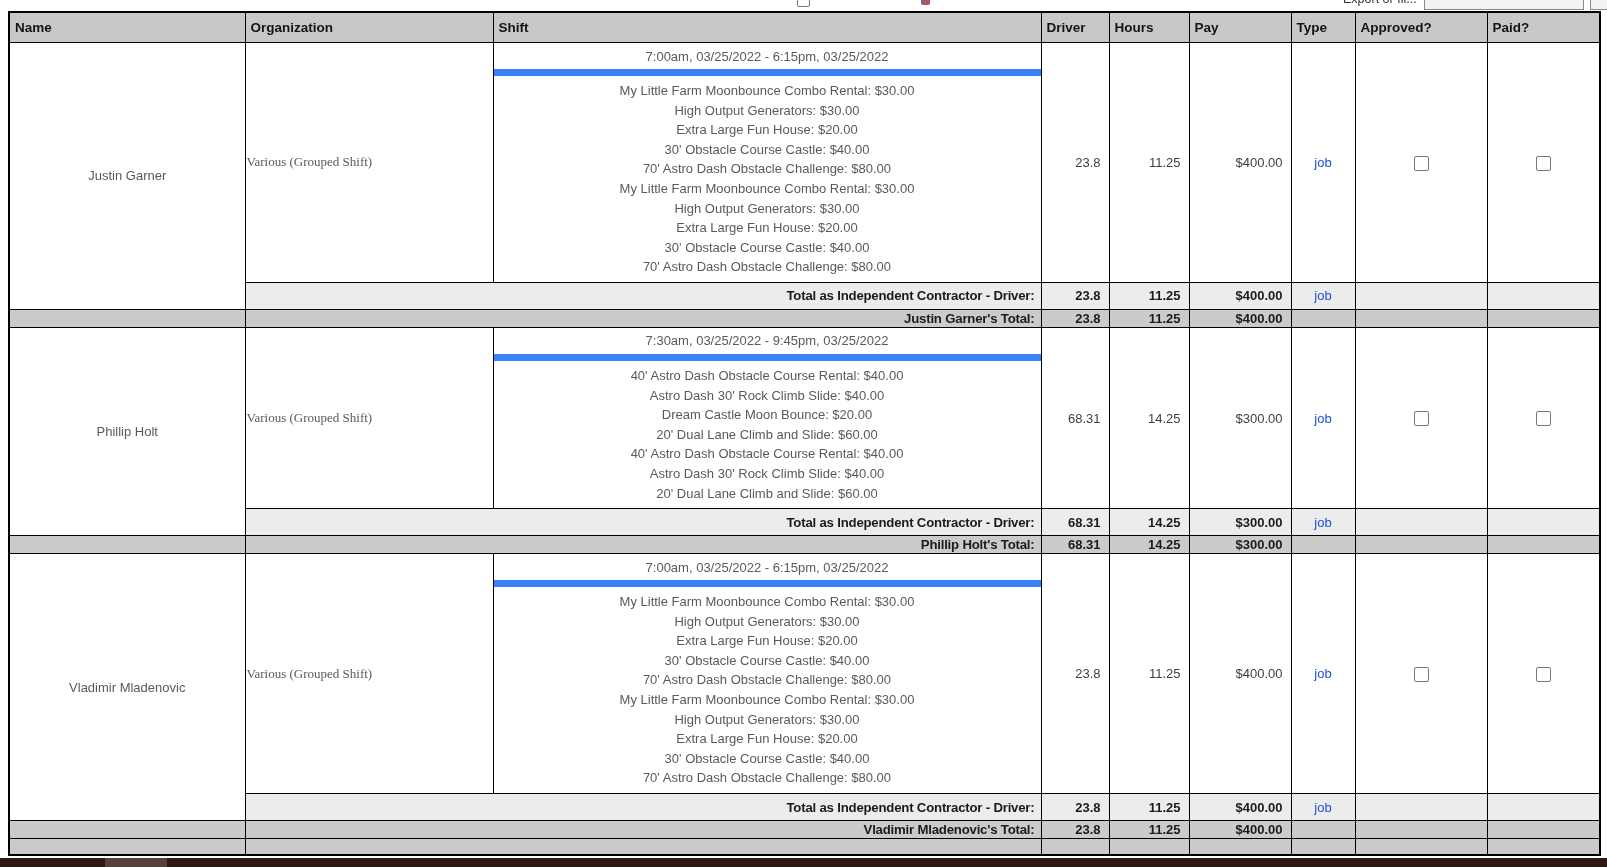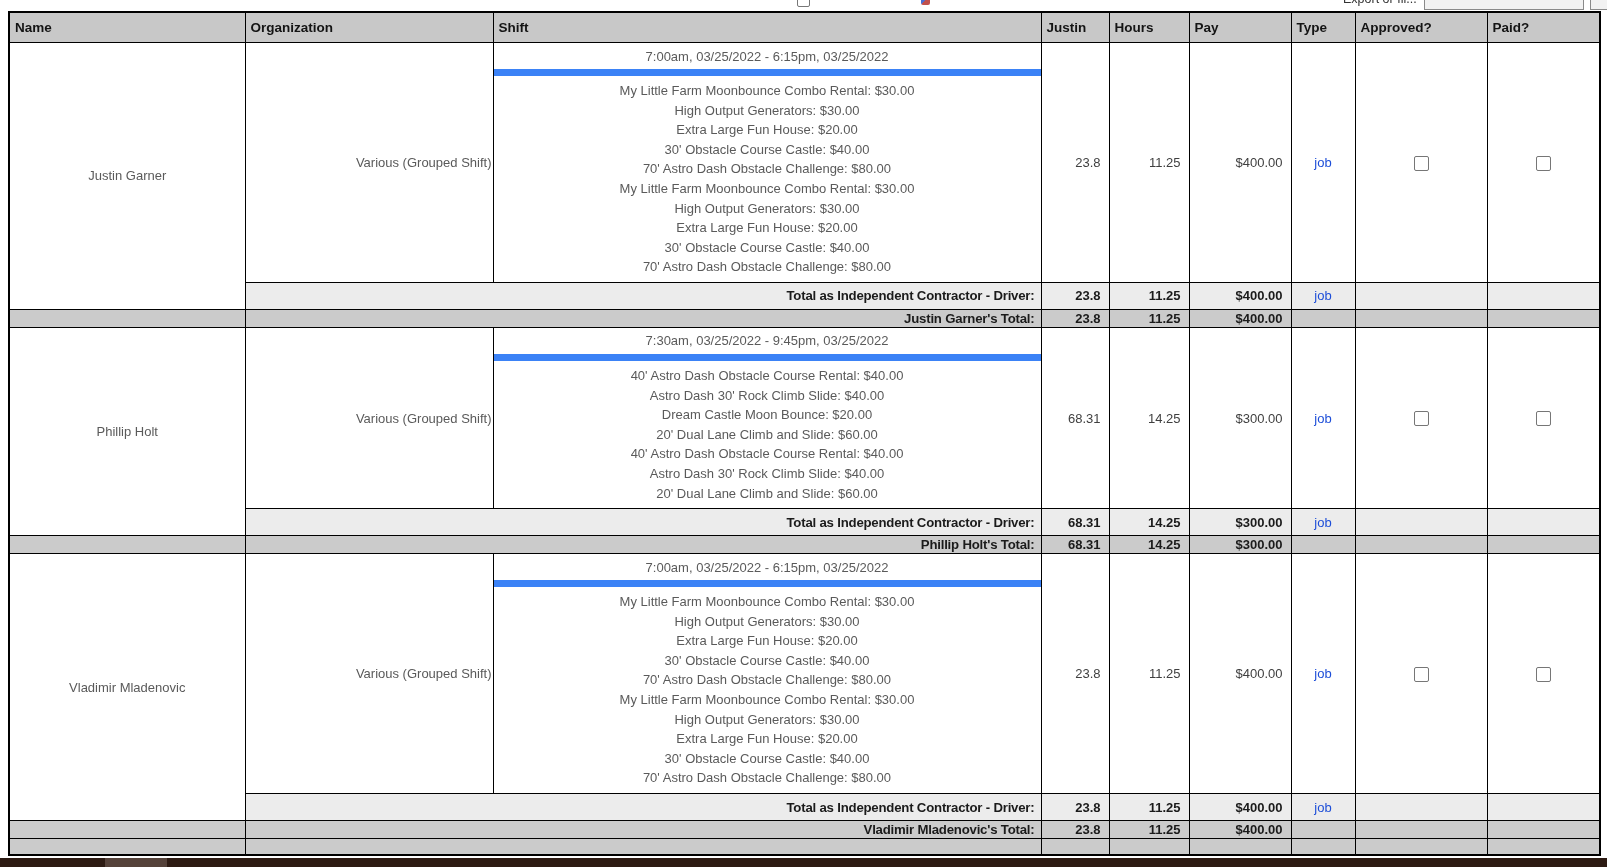--- a/index.html
+++ b/index.html
@@ -24,21 +24,21 @@
   }
   table.report th, table.report td{border:1px solid #000;overflow:hidden;}
   thead th{
     background:#c8c8c8;height:25px;text-align:left;padding:2px 5px;
     font-size:13.5px;font-weight:600;color:#141414;
   }
   td{font-size:13px;color:#5a5a5a;vertical-align:middle;}
   td.center{text-align:center;}
   td.num{text-align:right;padding-right:8px;color:#3f3f3f;margin-left:28px;}
   td.name-cell{text-align:center;background:#fff;}
-  td.org-cell{text-align:right;}
+  td.org-cell{text-align:left;font-family:Liberation Serif, serif;}
   td.shift-cell{padding:0;vertical-align:top;}
   .shift-time{height:26px;border-bottom:7px solid #3b82f6;display:flex;align-items:center;justify-content:center;color:#5a5a5a;font-size:13px;}
   .shift-items{padding:5px 0;text-align:center;line-height:19.6px;font-size:13px;color:#5a5a5a;}
   td.type-cell{text-align:center;color:#1d4ed8;}
   .cb{display:inline-block;width:13px;height:13px;border:1px solid #767676;border-radius:2px;background:#fff;vertical-align:middle;}
   tr.subtotal-row{background:#ececec;height:27px;}
   tr.subtotal-row td.label, tr.total-row td.label{
     text-align:right;padding-right:6px;font-weight:bold;color:#1b1b1b;font-size:13.2px;letter-spacing:-0.2px;
   }
   tr.subtotal-row td.num, tr.total-row td.num{font-weight:bold;color:#1b1b1b;}
@@ -70,21 +70,21 @@
       <col style="width:102px">
     <col style="width:64px">
       <col style="width:132px">
       <col style="width:113px">
   </colgroup>
   <thead>
     <tr>
       <th>Name</th>
       <th>Organization</th>
       <th>Shift</th>
-      <th>Justin</th>
+      <th>Driver</th>
       <th>Hours</th>
       <th>Pay</th>
       <th>Type</th>
       <th>Approved?</th>
       <th>Paid?</th>
     </tr>
   </thead>
   <tbody id="table-body">
   <tr class="group-row">
     <td class="name-cell" rowspan="2">Justin Garner</td>

